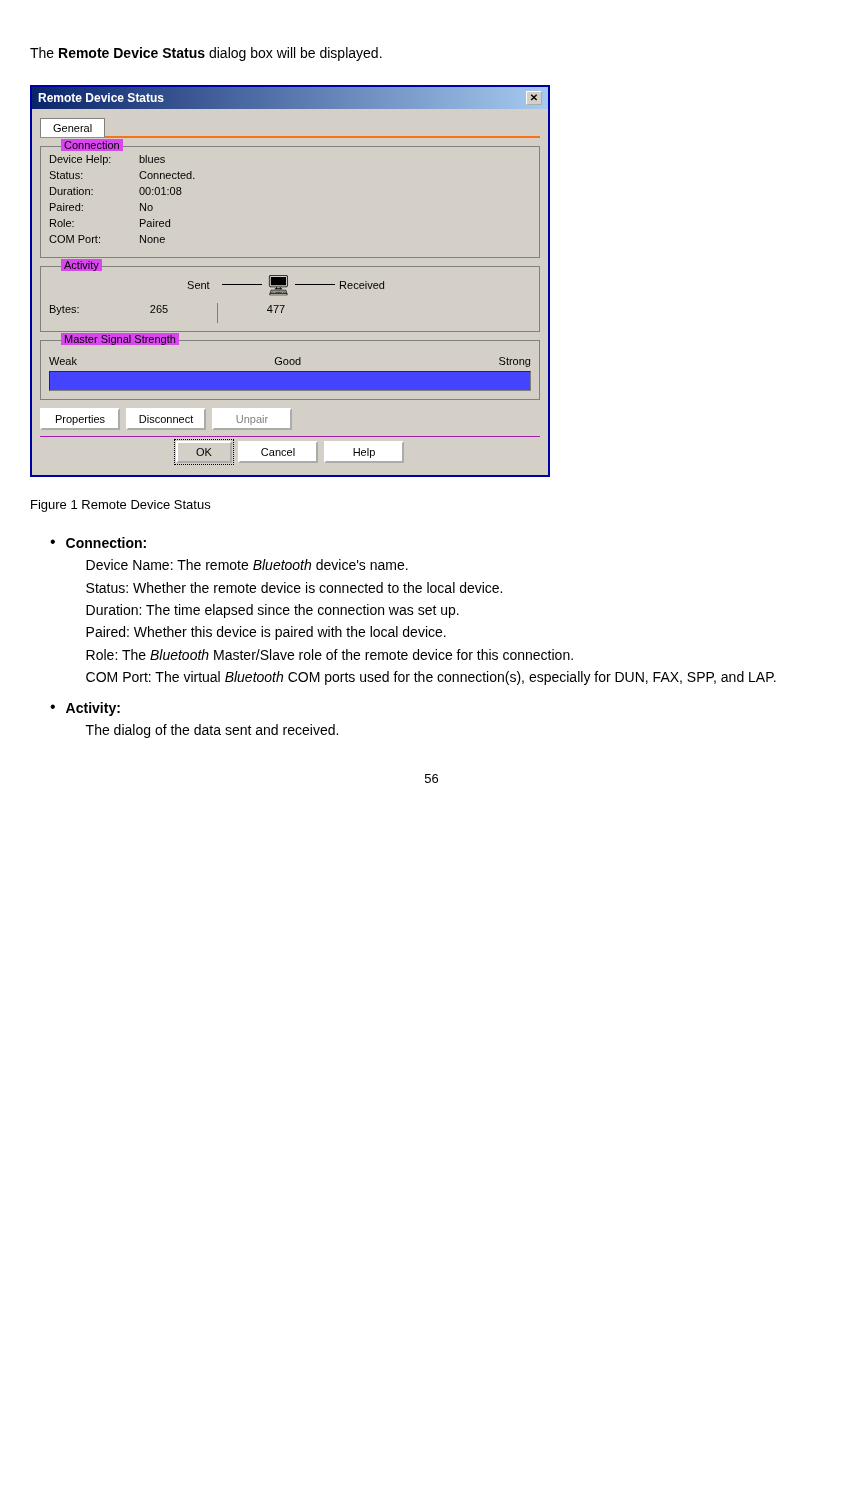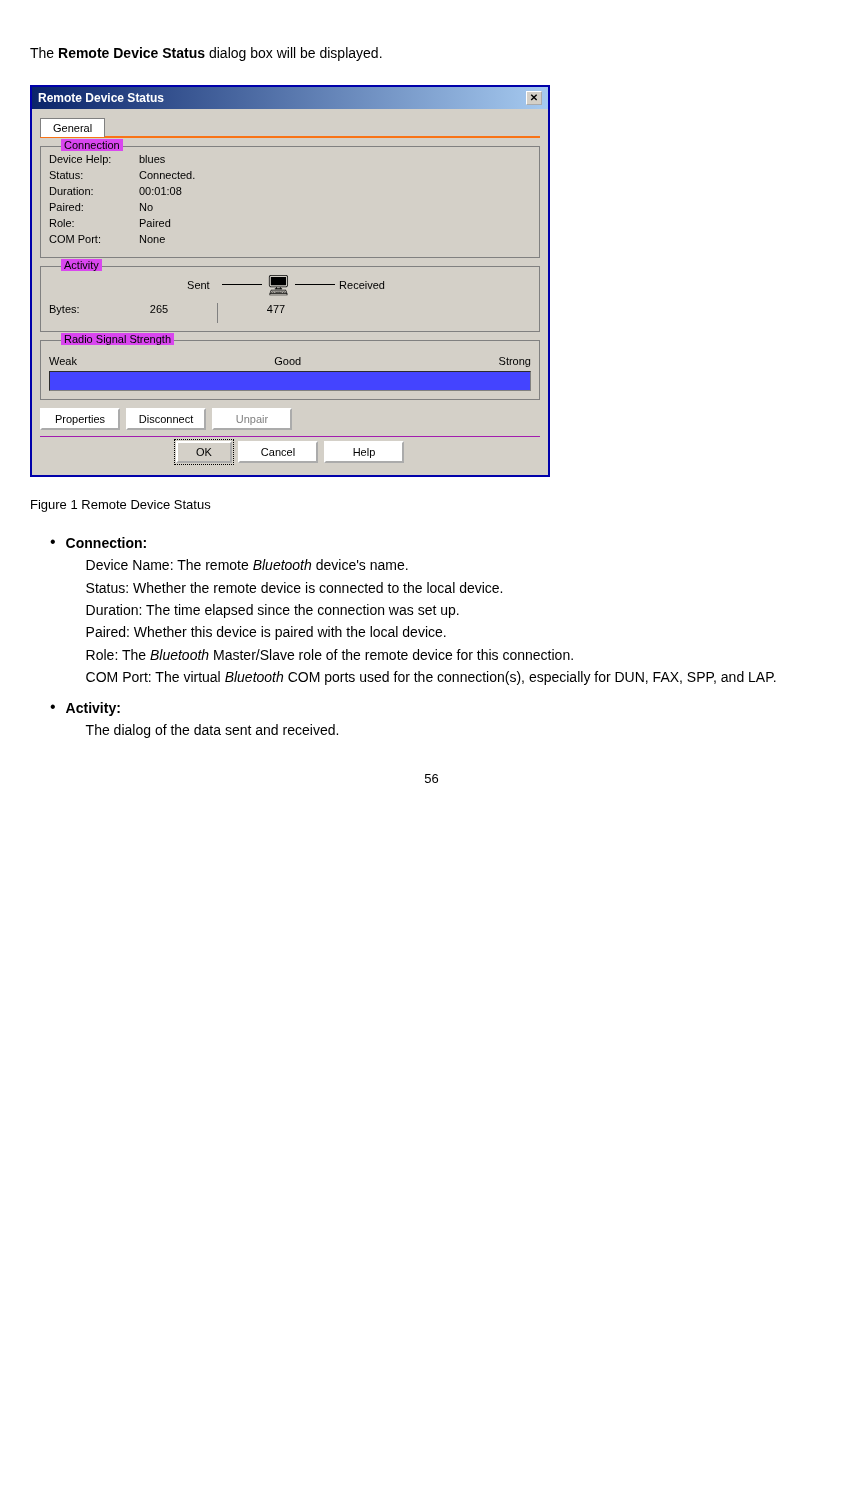--- a/index.html
+++ b/index.html
@@ -335,21 +335,21 @@
         </div>
         <div class="bytes-row">
           <span class="bytes-label">Bytes:</span>
           <span class="bytes-sent">265</span>
           <div class="bytes-divider"></div>
           <span class="bytes-received">477</span>
         </div>
       </div>
 
       <div class="group-box signal-section">
-        <span class="group-label">Radio Signal Strength</span>
+        <span class="group-label">Master Signal Strength</span>
         <div class="signal-labels">
           <span class="signal-label">Weak</span>
           <span class="signal-label">Good</span>
           <span class="signal-label">Strong</span>
         </div>
         <div class="signal-bar-container">
           <div id="signal-bar" class="signal-bar-fill">
               <div style="width: 22px; height: 100%; margin-right: 2px; background: rgb(68, 68, 255);"></div>
               <div style="width: 22px; height: 100%; margin-right: 2px; background: rgb(68, 68, 255);"></div>
               <div style="width: 22px; height: 100%; margin-right: 2px; background: rgb(68, 68, 255);"></div>

